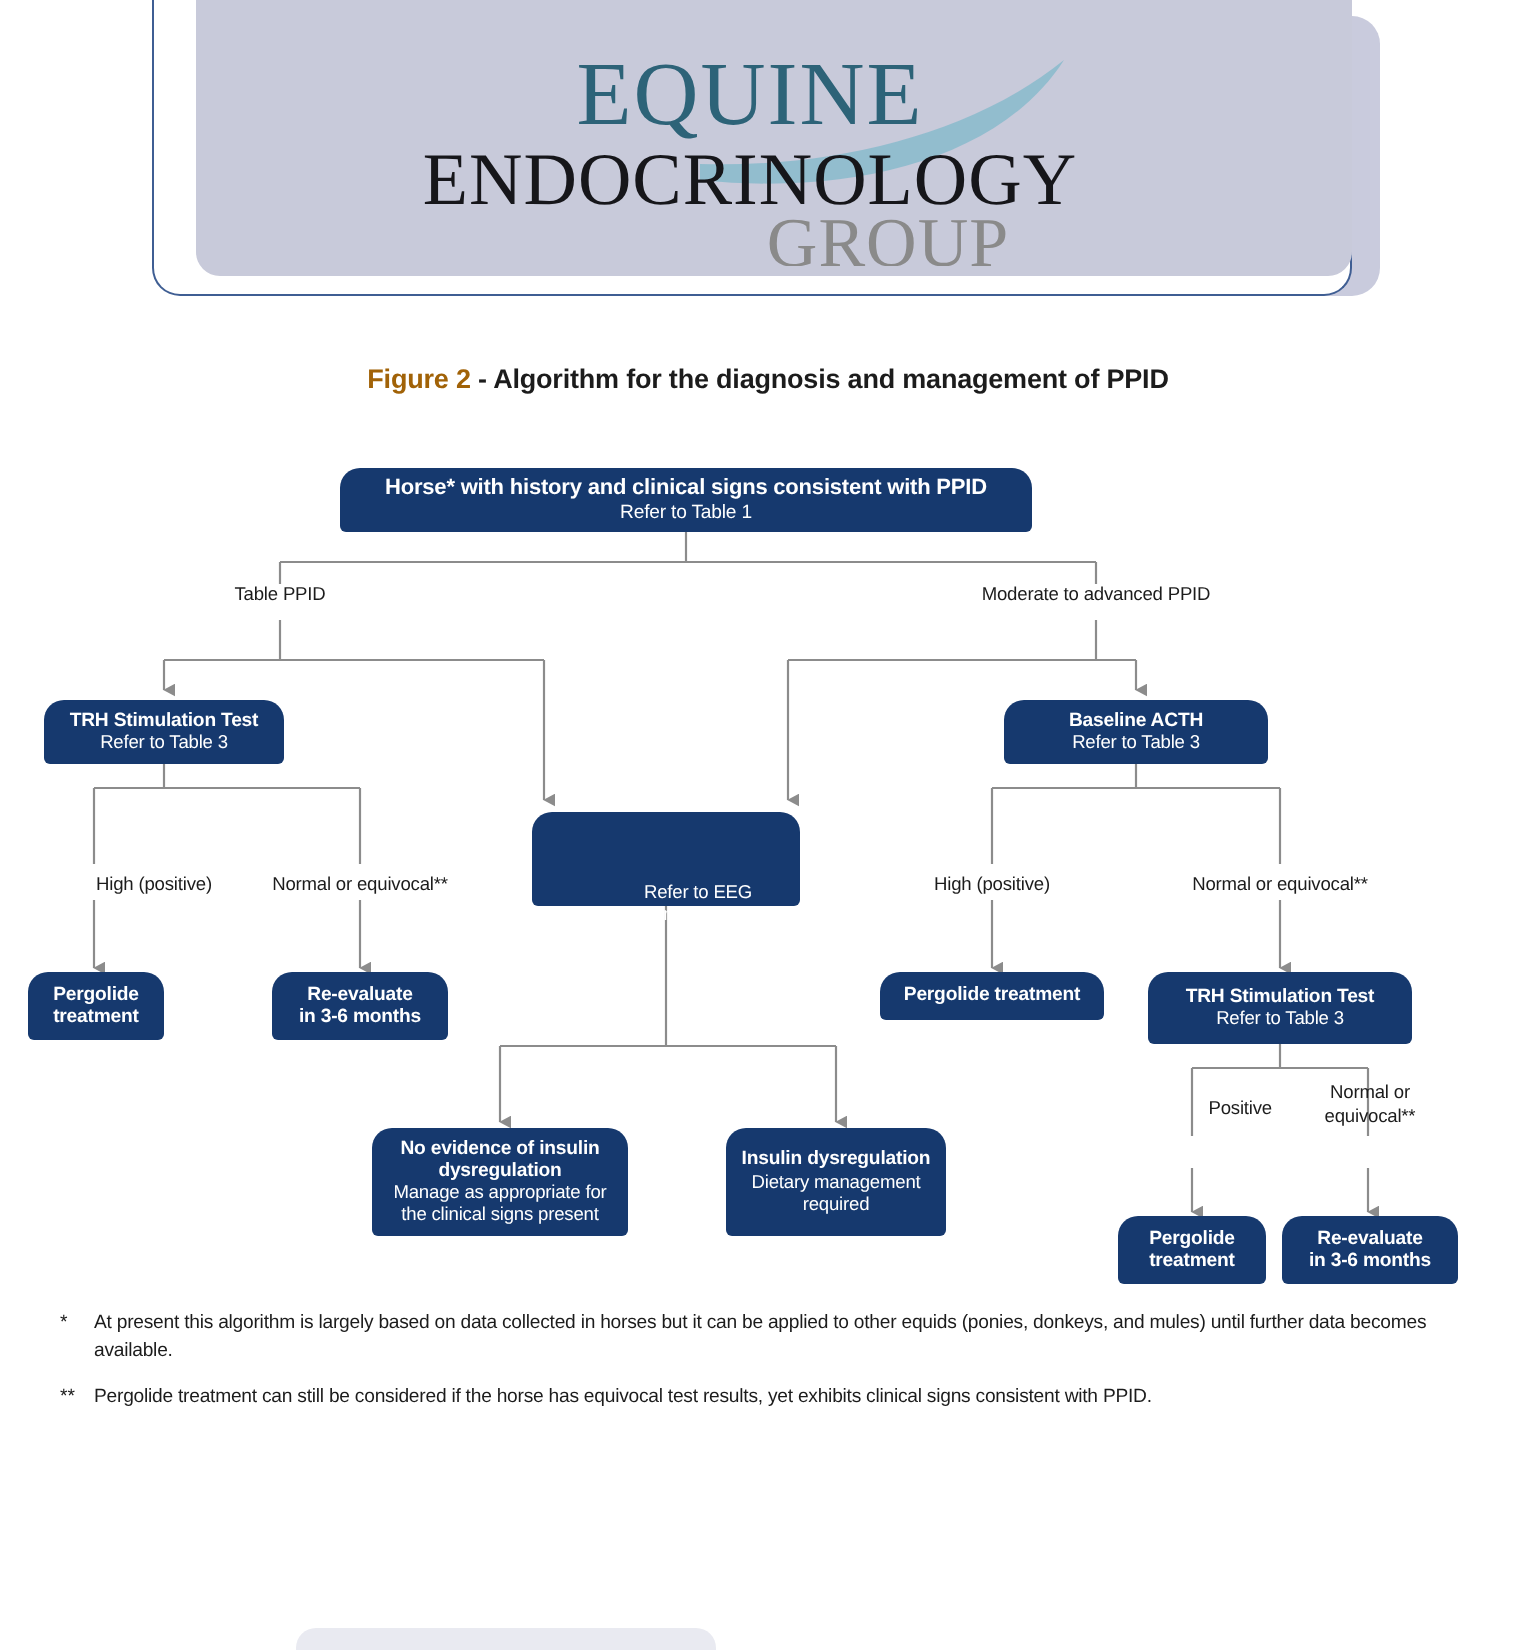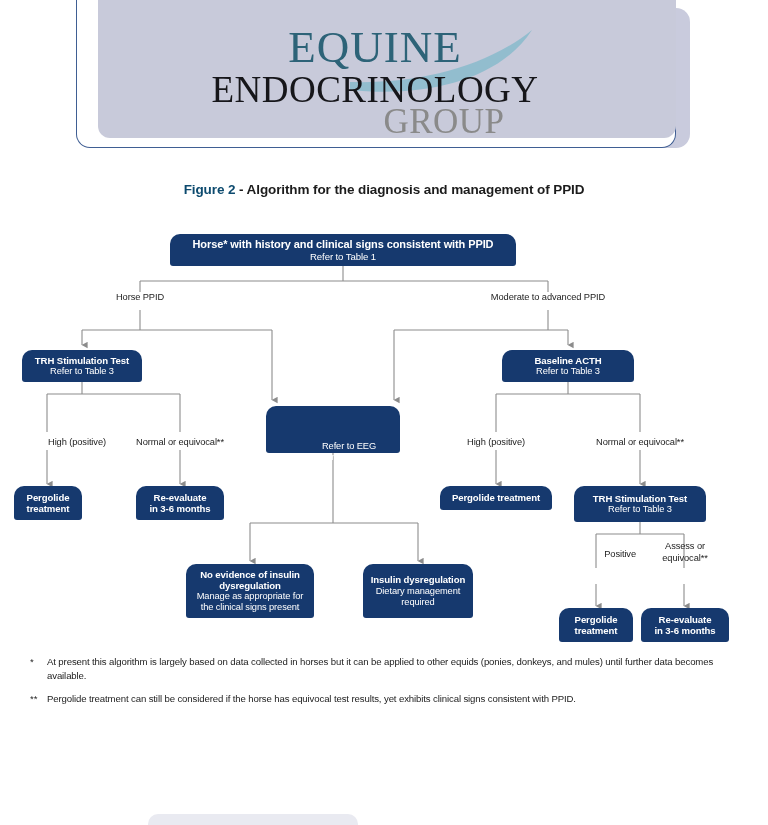--- a/index.html
+++ b/index.html
@@ -37,21 +37,21 @@
   }
   .logo-svg { width: 350px; height: 115px; display:block; }
 
   
   .fig-title {
     position: absolute; left: 0; top: 182px; width: 768px;
     text-align: center;
     font-size: 13.5px; font-weight: bold; color: #1c1c1c;
     letter-spacing: -0.1px;
   }
-  .fig-title .fignum { color: #0c4a6e; }
+  .fig-title .fignum { color: #a16207; }
   .fig-title .dash { color: #1c1c1c; font-weight: bold; }
 
   
   #flow { position: absolute; left: 0; top: 0; width: 768px; height: 825px; }
   #lines { position: absolute; left: 0; top: 0; width: 768px; height: 825px; pointer-events: none; }
 
   .node {
     position: absolute;
     background: #16396e;
     color: #ffffff;
@@ -219,35 +219,35 @@
     <div class="node" style="left:559px; top:608px; width:74px; height:34px;">
       <div class="l1" style="white-space:pre-line;">Pergolide
 treatment</div>
     </div>
 
     <div class="node" style="left:641px; top:608px; width:88px; height:34px;">
       <div class="l1" style="white-space:pre-line;">Re-evaluate
 in 3-6 months</div>
     </div>
 
-    <div class="edge-label" style="left:90px; top:292px; width:100px;">Horse PPID</div>
+    <div class="edge-label" style="left:90px; top:292px; width:100px;">Table PPID</div>
 
     <div class="edge-label" style="left:458px; top:292px; width:180px;">Moderate to advanced PPID</div>
 
     <div class="edge-label" style="left:27px; top:437px; width:100px; text-align:center;">High (positive)</div>
 
     <div class="edge-label" style="left:110px; top:437px; width:140px; text-align:center;">Normal or equivocal**</div>
 
     <div class="edge-label" style="left:446px; top:437px; width:100px; text-align:center;">High (positive)</div>
 
     <div class="edge-label" style="left:570px; top:437px; width:140px; text-align:center;">Normal or equivocal**</div>
 
     <div class="edge-label" style="left:556px; top:549px; width:80px; text-align:right;">Positive</div>
 
-    <div class="edge-label two" style="left:646px; top:541px; width:78px; text-align:center; white-space:pre-line;">Assess or
+    <div class="edge-label two" style="left:646px; top:541px; width:78px; text-align:center; white-space:pre-line;">Normal or
 equivocal**</div>
   </div>
 
   <div class="notes">
     <div class="note">
       <span class="mark">*</span>
       <span class="body">At present this algorithm is largely based on data collected in horses but it can be applied to other equids (ponies, donkeys, and mules) until further data becomes available.</span>
     </div>
     <div class="note">
       <span class="mark">**</span>

